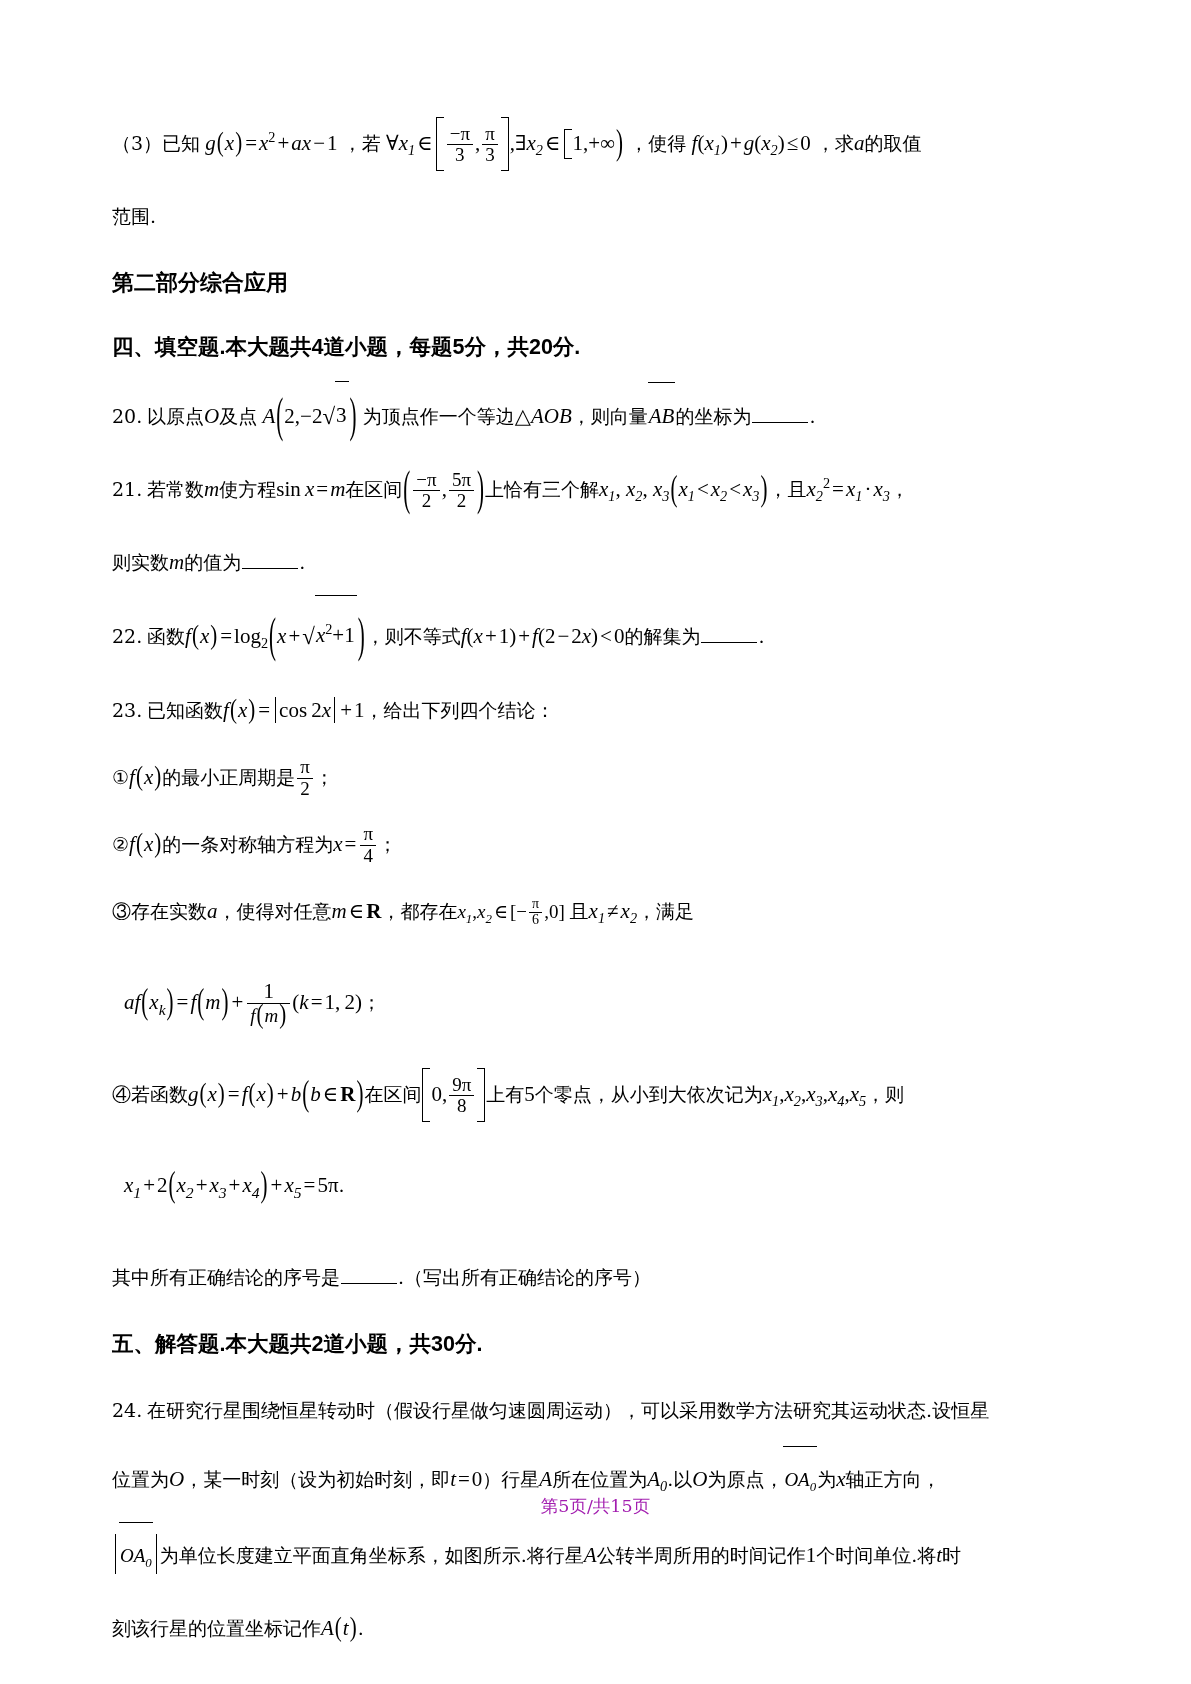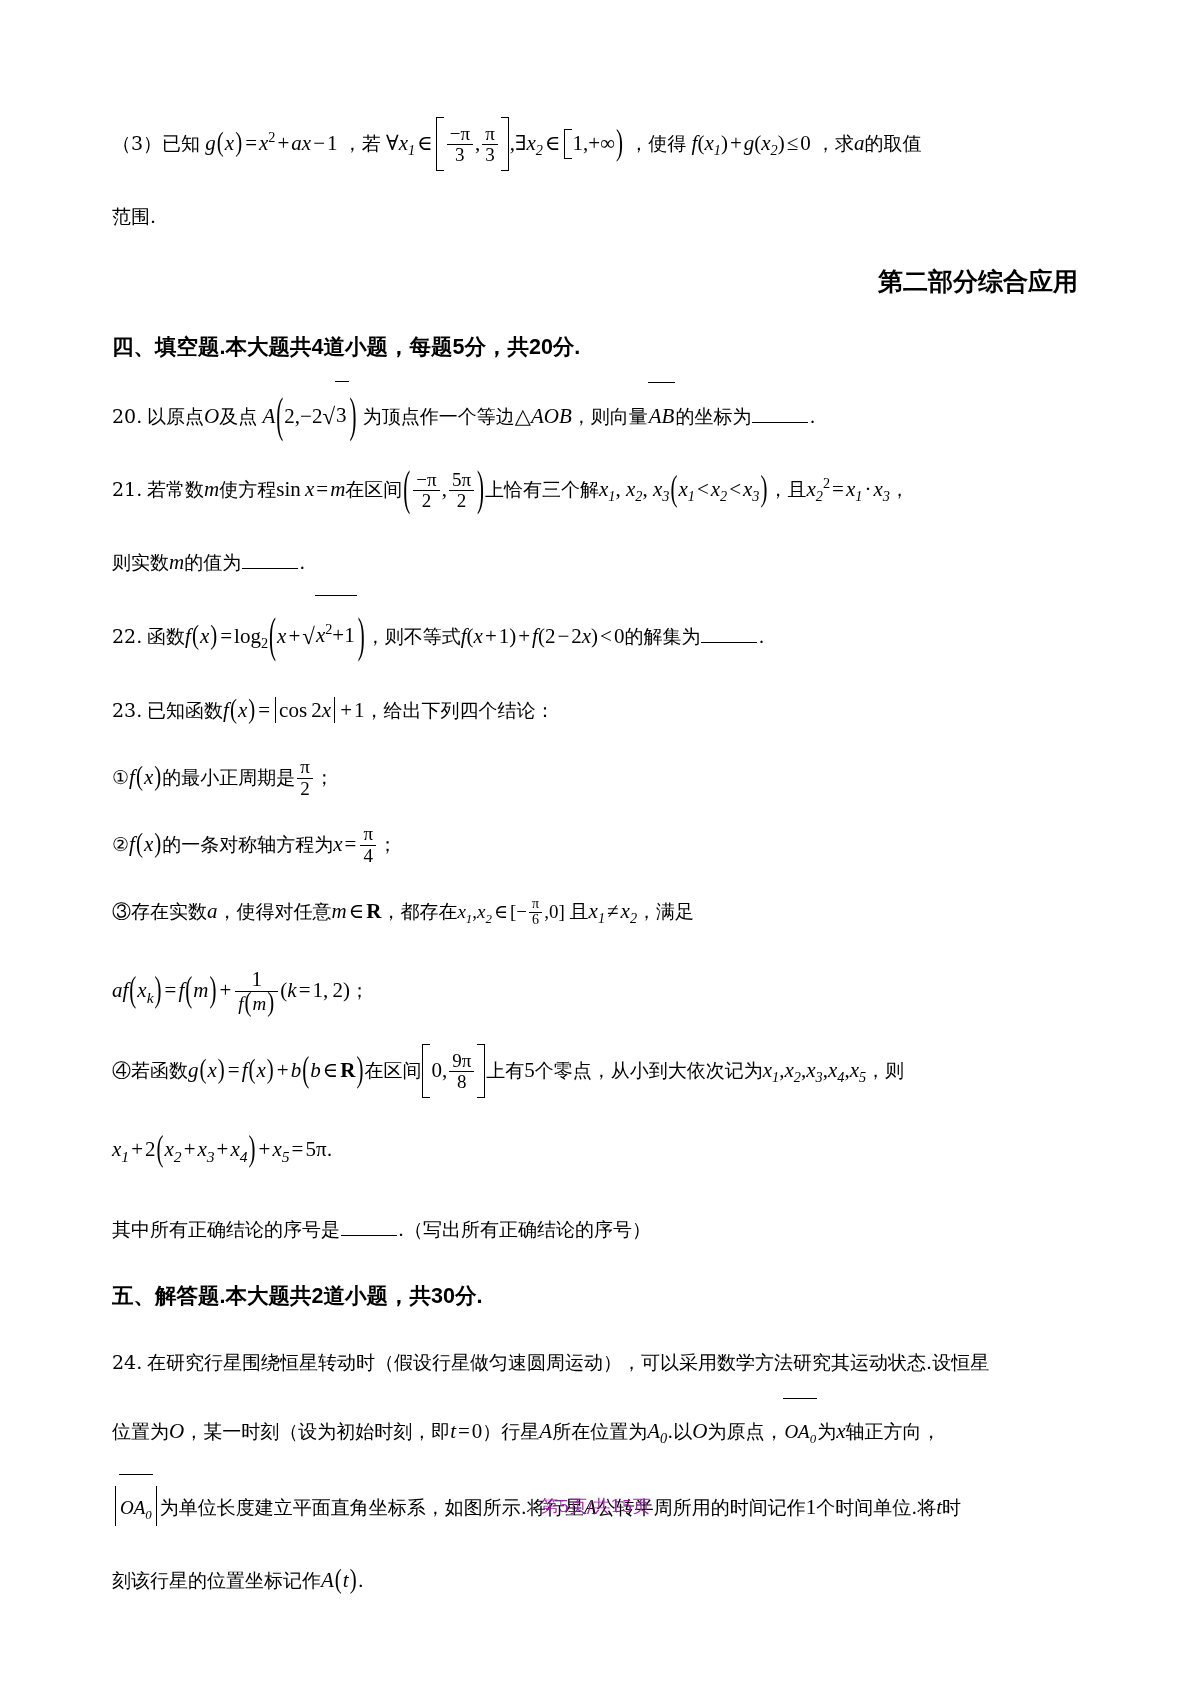--- a/index.html
+++ b/index.html
@@ -47,24 +47,24 @@
     font-style: normal;
     font-size: 21px;
   }
   .mo { font-style: normal; font-size: 21px; padding: 0 2px; }
   .sub { font-size: 0.68em; vertical-align: sub; font-style: italic; }
   .subn { font-size: 0.68em; vertical-align: sub; font-style: normal; }
   .sup { font-size: 0.68em; vertical-align: super; font-style: normal; }
 
   
   .section-title {
-    text-align: right;
+    text-align: left;
     font-family: "DejaVu Serif", "Liberation Serif", serif;
     font-weight: bold;
-    font-size: 25px;
+    font-size: 22px;
     line-height: 64px;
     margin: 0;
   }
   .part-heading {
     font-family: Liberation Sans, sans-serif;
     font-weight: bold;
     font-size: 21.5px;
     line-height: 66px;
     margin: 0;
     white-space: nowrap;
@@ -141,21 +141,21 @@
   .rad .body.upright { font-style: normal; }
 
   
   .vec { display: inline-block; position: relative; padding-top: 2px; }
   .vec > .vtxt { border-top: 1.4px solid #000; display: inline-block; padding: 0 1px; font-style: italic; }
 
   
   .formula {
     font-size: 23px;
     line-height: 78px;
-    margin: 0;
+    margin: 12px;
     white-space: nowrap;
   }
   .formula .frac { font-size: 21px; }
 
   
   .blank {
     display: inline-block;
     width: 56px;
     border-bottom: 1.4px solid #000;
     height: 17px;

